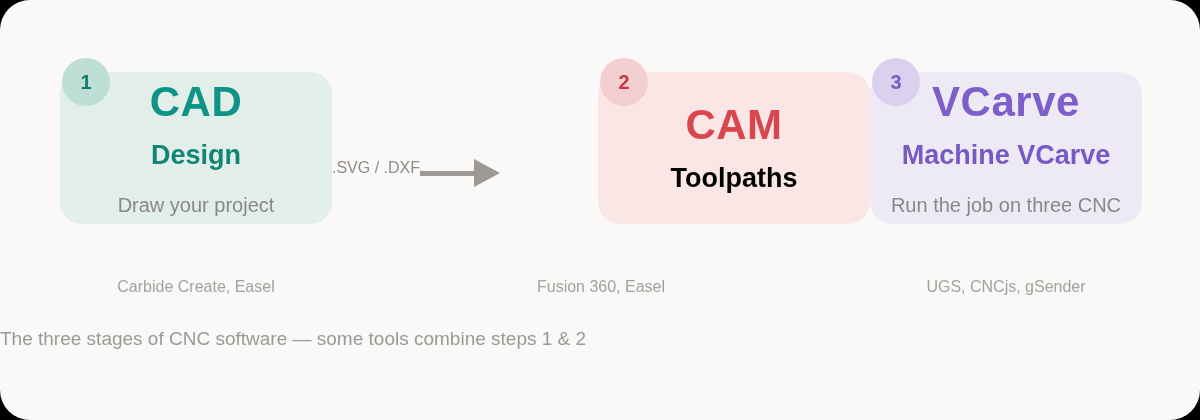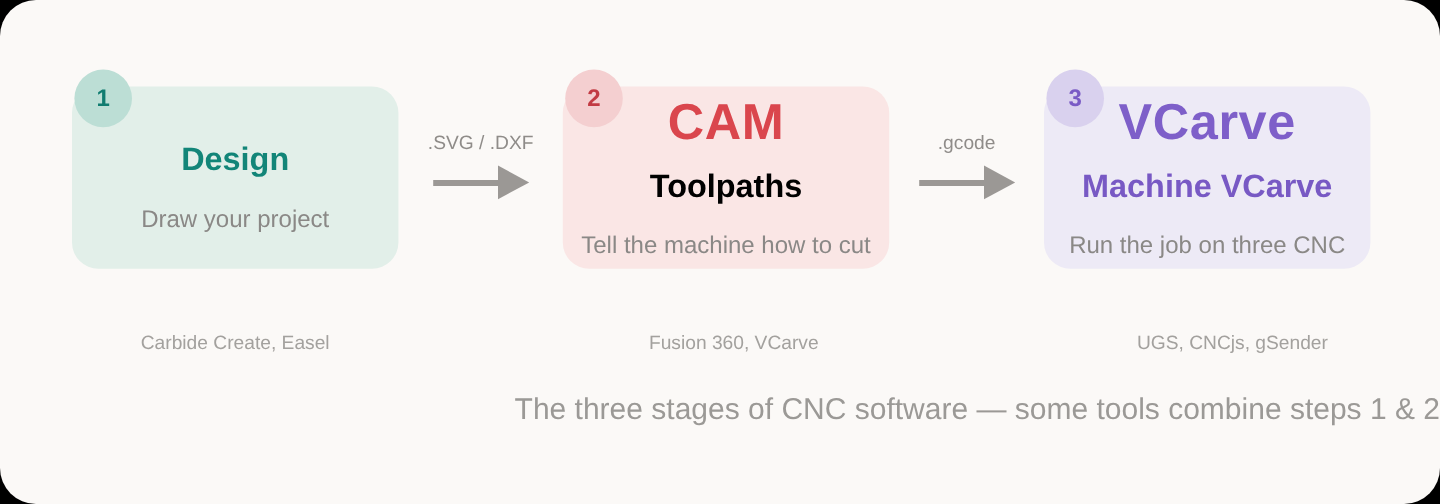--- a/index.html
+++ b/index.html
@@ -59,21 +59,21 @@
   .stage-desc {
     font-size: 20px;
     font-weight: 400;
     color: #8a8886;
     margin-top: 23px;
   }
   .arrow-col {
     flex: 1 1 auto;
     height: 152px;
     display: flex;
-    flex-direction: column;
+    flex-direction: row;
     align-items: center;
     justify-content: flex-start;
     padding-top: 40px;
     box-sizing: border-box;
   }
   .arrow-label {
     font-size: 16px;
     color: #8f8c89;
     line-height: 1;
     white-space: nowrap;
@@ -89,37 +89,37 @@
   }
   .arrow-head {
     width: 0; height: 0;
     border-top: 14px solid transparent;
     border-bottom: 14px solid transparent;
     border-left: 26px solid #9b9895;
   }
   .tools-row {
     display: flex;
     align-items: flex-start;
-    padding: 55px 37px 0 60px;
+    padding: 55px 58px 0 60px;
     box-sizing: border-box;
   }
   .tools-item {
     width: 272px;
     flex: 0 0 auto;
     text-align: center;
     font-size: 16px;
     color: #a3a19e;
     line-height: 1;
     white-space: nowrap;
   }
   .tools-spacer { flex: 1 1 auto; }
   .caption {
     margin-top: 34px;
-    text-align: right;
-    font-size: 25px;
+    text-align: left;
+    font-size: 19px;
     color: #9b9996;
     line-height: 1;
   }
 
   
   .stage-cad    { background: #e2efe9; }
   .stage-cad .badge { background: #bcded5; color: #107c70; }
   .stage-cad .stage-title    { color: #0e9486; }
   .stage-cad .stage-subtitle { color: #128578; }
   .stage-cam    { background: #fae6e5; }
@@ -133,59 +133,52 @@
 </style>
 </head>
 <body>
 
 <div class="panel">
 
   <div class="flow-row">
 
     <div class="stage-card stage-cad">
       <div class="badge">1</div>
+      <div class="stage-title">CAD</div>
       <div class="stage-subtitle">Design</div>
       <div class="stage-desc">Draw your project</div>
     </div>
 
     <div class="arrow-col">
       <div class="arrow-label">.SVG / .DXF</div>
       <div class="arrow-shape">
         <div class="arrow-shaft"></div>
         <div class="arrow-head"></div>
       </div>
     </div>
 
     <div class="stage-card stage-cam">
       <div class="badge">2</div>
       <div class="stage-title">CAM</div>
       <div class="stage-subtitle">Toolpaths</div>
-      <div class="stage-desc">Tell the machine how to cut</div>
     </div>
 
-    <div class="arrow-col">
-      <div class="arrow-label">.gcode</div>
-      <div class="arrow-shape">
-        <div class="arrow-shaft"></div>
-        <div class="arrow-head"></div>
-      </div>
-    </div>
 
     <div class="stage-card stage-sender">
       <div class="badge">3</div>
       <div class="stage-title">VCarve</div>
       <div class="stage-subtitle">Machine VCarve</div>
       <div class="stage-desc">Run the job on three CNC</div>
     </div>
 
   </div>
 
   <div class="tools-row">
     <div class="tools-item">Carbide Create, Easel</div>
     <div class="tools-spacer"></div>
-    <div class="tools-item">Fusion 360, VCarve</div>
+    <div class="tools-item">Fusion 360, Easel</div>
     <div class="tools-spacer"></div>
     <div class="tools-item">UGS, CNCjs, gSender</div>
   </div>
 
   <div class="caption">The three stages of CNC software — some tools combine steps 1 &amp; 2</div>
 
 </div>
 
 </body></html>

